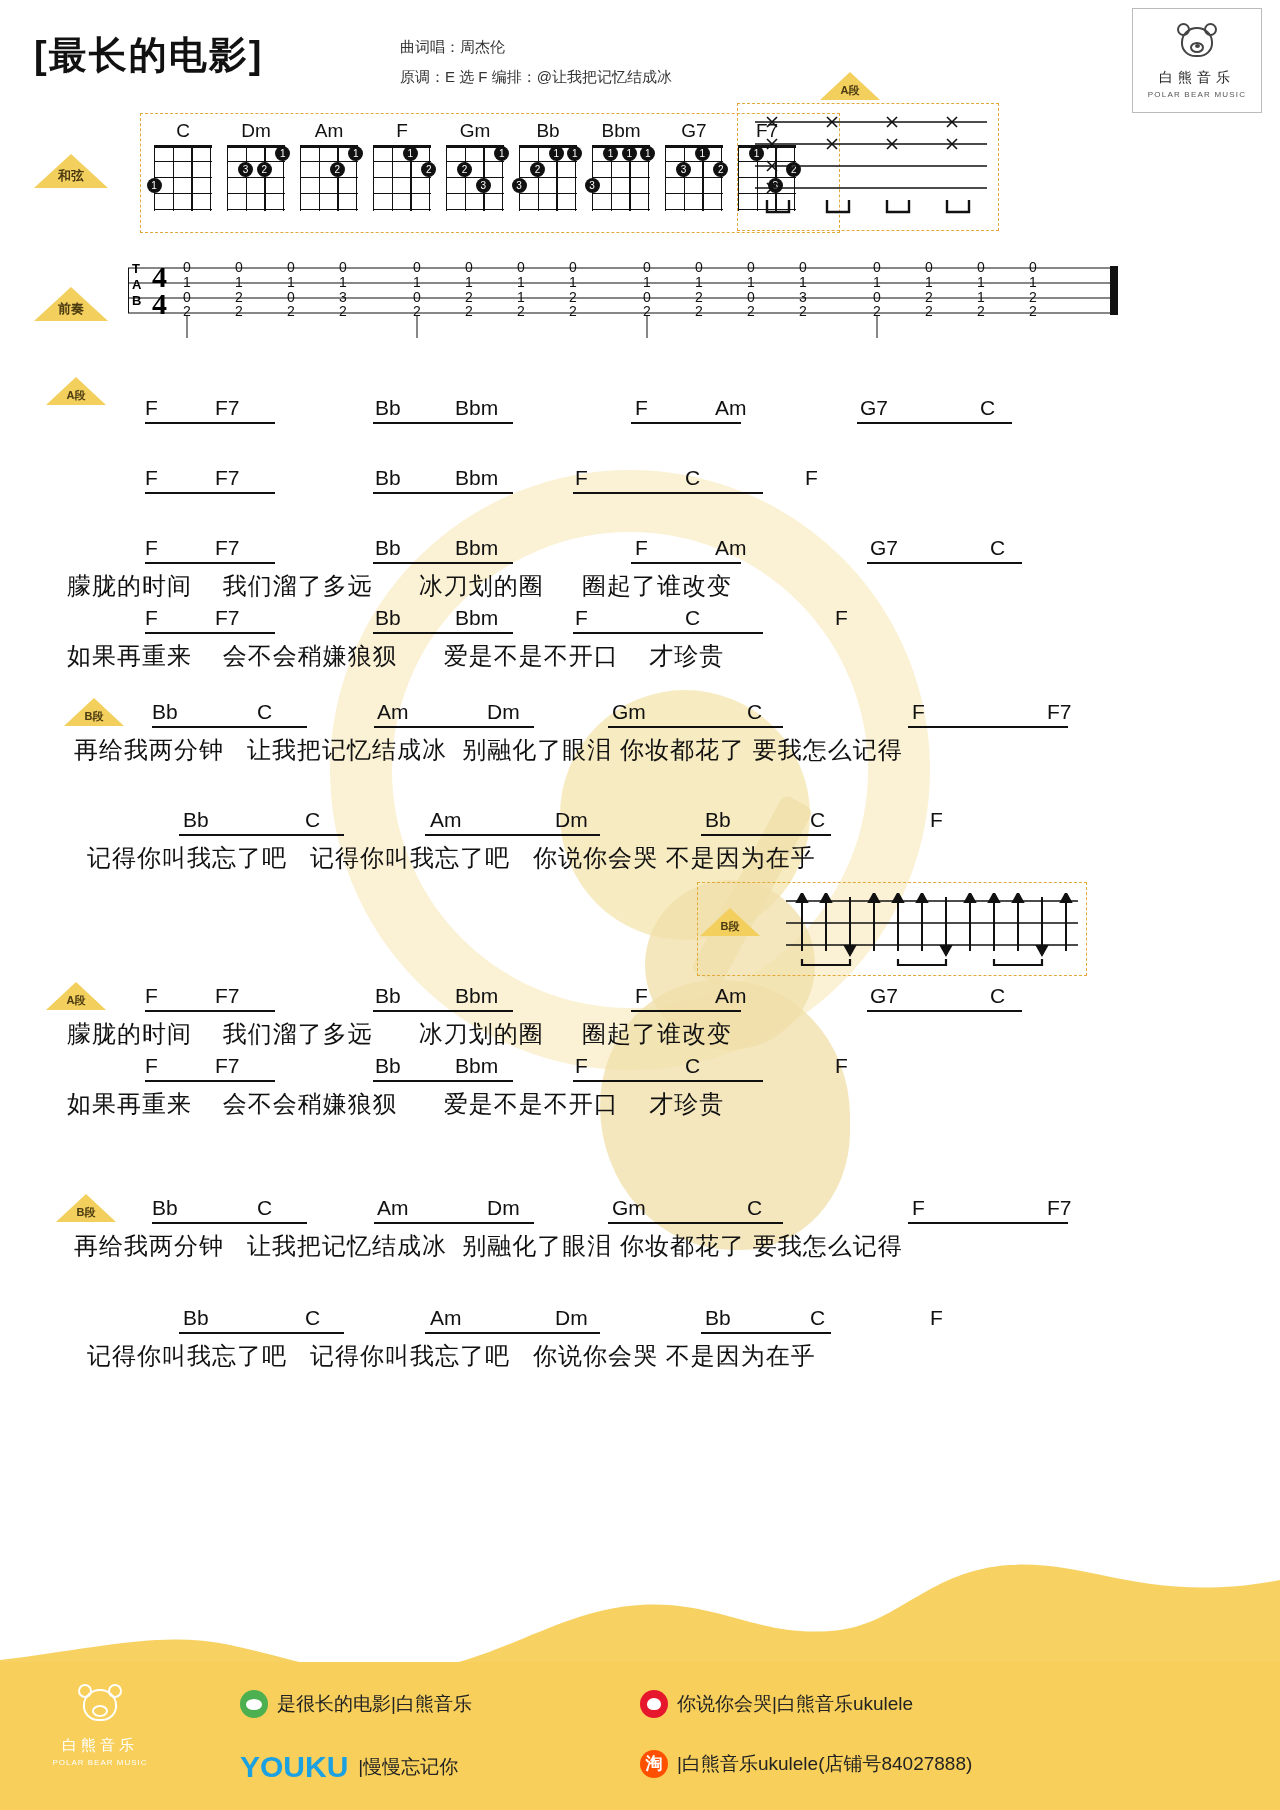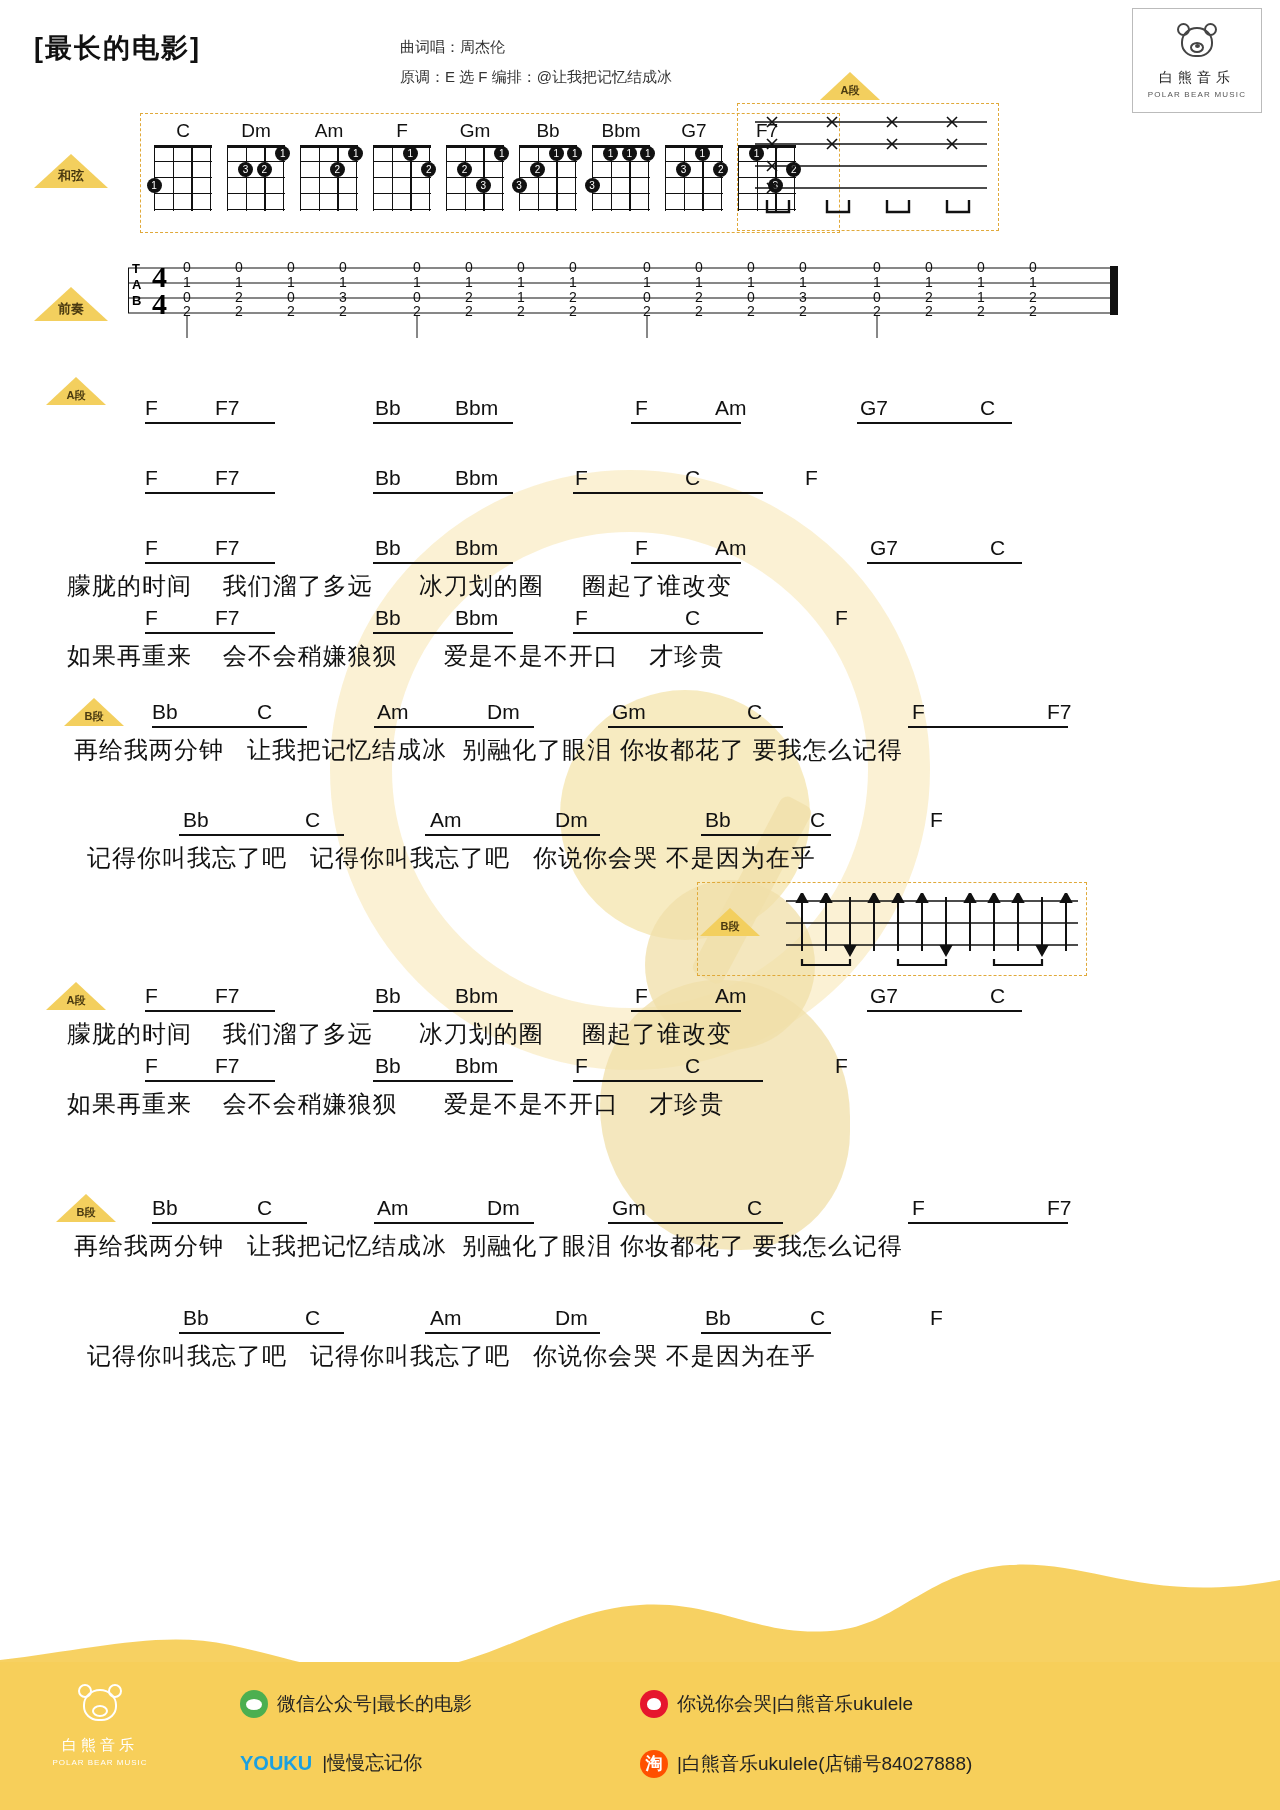--- a/index.html
+++ b/index.html
@@ -25,21 +25,21 @@
     position:absolute; background:#f0dfa8; opacity:.75;
   }
   #bg-art .hills {
     position:absolute; left:0; right:0; bottom:110px; height:190px;
   }
 
   
   .sheet { position:relative; z-index:2; }
   .title {
     position:absolute; left:34px; top:30px;
-    font-size:27px; font-weight:bold; letter-spacing:2px;
+    font-size:38px; font-weight:bold; letter-spacing:2px;
     color:#111;
   }
   .credits { position:absolute; left:400px; top:32px; font-size:15px; line-height:30px; color:#333; }
   .credits div { white-space:nowrap; }
 
   
   .logo-box {
     position:absolute; right:18px; top:8px; width:130px; height:105px;
     border:1.5px solid #bbb; background:#fff;
     display:flex; flex-direction:column; align-items:center; justify-content:center;
@@ -112,21 +112,21 @@
   .footer .leftlogo .bear2 .snout { position:absolute; left:18px; top:21px; width:16px; height:12px; border:2.4px solid #fff; border-radius:50%; }
   .footer .leftlogo .cn { font-size:15px; letter-spacing:4px; }
   .footer .leftlogo .en { font-size:8px; letter-spacing:1px; margin-top:3px; }
   .footer .row { position:absolute; font-size:19px; color:#222; display:flex; align-items:center; }
   .footer .row .ic { width:28px; height:28px; border-radius:50%; margin-right:9px; display:inline-block; }
   .ic-wechat { background:#4caf50; position:relative; }
   .ic-wechat::after { content:""; position:absolute; left:6px; top:9px; width:16px; height:11px; background:#fff; border-radius:50%; }
   .ic-weibo { background:#e6162d; position:relative; }
   .ic-weibo::after { content:""; position:absolute; left:7px; top:8px; width:14px; height:12px; background:#fff; border-radius:50% 50% 45% 45%; }
   .ic-taobao { background:#ff5000; color:#fff; font-size:17px; text-align:center; line-height:28px; font-weight:bold; }
-  .youku { color:#1ba0e1; font-weight:bold; font-size:20px; letter-spacing:0; }
+  .youku { color:#1ba0e1; font-weight:bold; font-size:30px; letter-spacing:0; }
 </style>
 </head>
 <body>
 
 <div id="bg-art">
   <div class="ring" style="left:330px; top:470px; width:600px; height:600px;"></div>
   <div class="blob" style="left:560px; top:690px; width:250px; height:250px; background:#f6e7b6;"></div>
   <div class="uke-body" style="left:600px; top:980px; width:250px; height:270px; border-radius:48% 52% 45% 55%;"></div>
   <div class="uke-body" style="left:645px; top:880px; width:170px; height:170px; border-radius:50%;"></div>
   <div class="uke-body" style="left:735px; top:790px; width:34px; height:200px; transform:rotate(28deg); border-radius:8px;"></div>
@@ -723,21 +723,21 @@
         <div class="ear-r"></div>
         <div class="head"></div>
         <div class="snout"></div>
     </div>
     <div class="cn">白熊音乐</div>
     <div class="en">POLAR BEAR MUSIC</div>
   </div>
 
   <div class="row" style="left:240px; top:28px;">
     <span class="ic ic-wechat"></span>
-    <span>微信公众号|最长的电影</span>
+    <span>是很长的电影|白熊音乐</span>
   </div>
 
   <div class="row" style="left:640px; top:28px;">
     <span class="ic ic-weibo"></span>
     <span>你说你会哭|白熊音乐ukulele</span>
   </div>
 
   <div class="row" style="left:240px; top:88px;">
     <span class="youku">YOUKU</span>
     <span style="margin-left:10px;">|慢慢忘记你</span>

